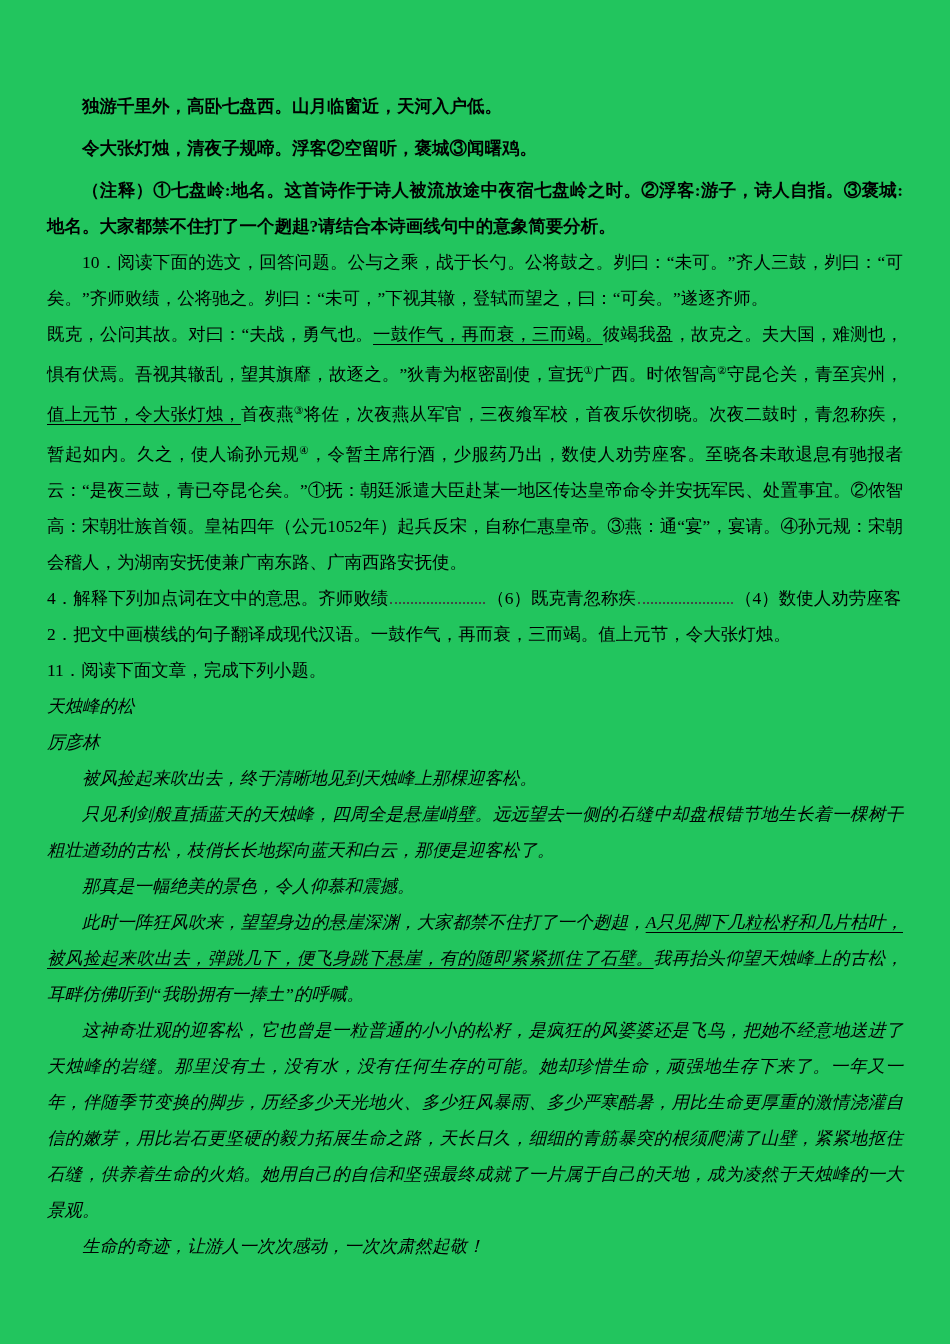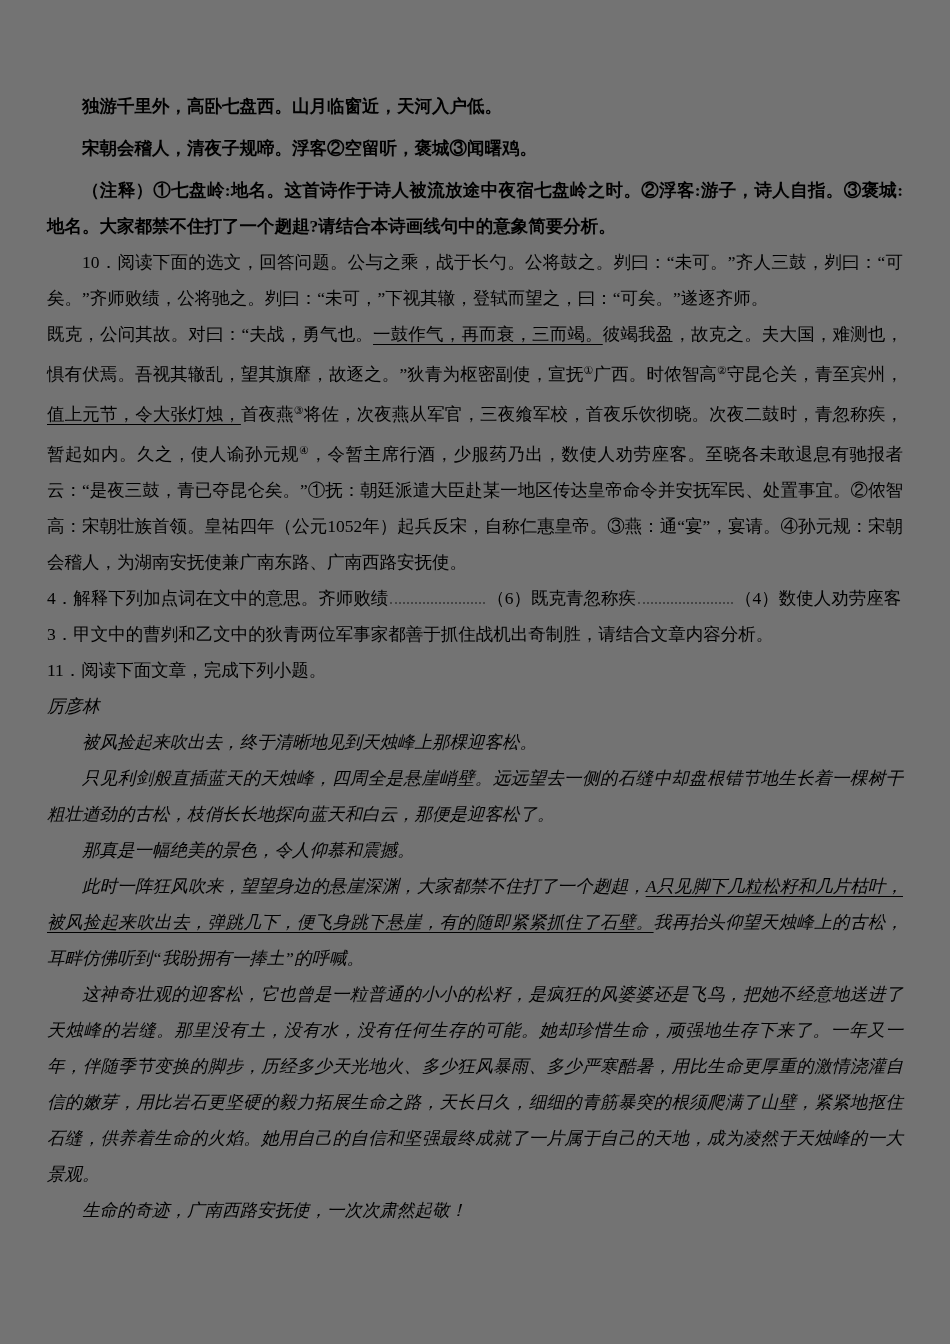--- a/index.html
+++ b/index.html
@@ -7,21 +7,21 @@
   body {
     width: 950px;
     font-family: "Liberation Serif", "DejaVu Serif", serif;
     color: #000000;
   }
   .page {
     width: 950px;
     height: 1344px;
     padding: 88px 47px 40px 47px;
     overflow: hidden;
-    background: #737373;
+    background: #22c55e;
     font-size: 17.5px;
     line-height: 36px;
     text-align: justify;
     word-break: break-all;
   }
   p { margin: 0; }
   .indent { text-indent: 2em; }
   .bold { font-weight: 700; }
   .sp { margin-bottom: 6px; }
   .u { text-decoration: underline; text-underline-offset: 4px; }
@@ -34,36 +34,37 @@
     margin: 0 2px;
   }
   .essay { font-style: italic; }
 </style>
 </head>
 <body>
 
 <div class="page">
 
   <p class="bold indent sp">独游千里外，高卧七盘西。山月临窗近，天河入户低。</p>
-  <p class="bold indent sp">宋朝会稽人，清夜子规啼。浮客②空留听，褒城③闻曙鸡。</p>
+  <p class="bold indent sp">令大张灯烛，清夜子规啼。浮客②空留听，褒城③闻曙鸡。</p>
   <p class="bold indent">（注释）①七盘岭:地名。这首诗作于诗人被流放途中夜宿七盘岭之时。②浮客:游子，诗人自指。③褒城:地名。大家都禁不住打了一个趔趄?请结合本诗画线句中的意象简要分析。</p>
 
   <p class="indent">10．阅读下面的选文，回答问题。公与之乘，战于长勺。公将鼓之。刿曰：“未可。”齐人三鼓，刿曰：“可矣。”齐师败绩，公将驰之。刿曰：“未可，”下视其辙，登轼而望之，曰：“可矣。”遂逐齐师。</p>
 
   <p><span>既克，公问其故。对曰：“夫战，勇气也。</span><span class="u">一鼓作气，再而衰，三而竭。</span><span>彼竭我盈，故克之。夫大国，难测也，惧有伏焉。吾视其辙乱，望其旗靡，故逐之。”狄青为枢密副使，宣抚</span><span class="sup">①</span><span>广西。时侬智高</span><span class="sup">②</span><span>守昆仑关，青至宾州，</span><span class="u">值上元节，令大张灯烛，</span><span>首夜燕</span><span class="sup">③</span><span>将佐，次夜燕从军官，三夜飨军校，首夜乐饮彻晓。次夜二鼓时，青忽称疾，暂起如内。久之，使人谕孙元规</span><span class="sup">④</span><span>，令暂主席行酒，少服药乃出，数使人劝劳座客。至晓各未敢退息有驰报者云：“是夜三鼓，青已夺昆仑矣。”①抚：朝廷派遣大臣赴某一地区传达皇帝命令并安抚军民、处置事宜。②侬智高：宋朝壮族首领。皇祐四年（公元1052年）起兵反宋，自称仁惠皇帝。③燕：通“宴”，宴请。④孙元规：宋朝会稽人，为湖南安抚使兼广南东路、广南西路安抚使。</span></p>
 
   <p><span>4．解释下列加点词在文中的意思。齐师败绩</span><span class="blank"></span><span>（6）既克青忽称疾</span><span class="blank"></span><span>（4）数使人劝劳座客</span></p>
 
-  <p>3．甲文中的曹刿和乙文中的狄青两位军事家都善于抓住战机出奇制胜，请结合文章内容分析。</p>
+  <p>2．把文中画横线的句子翻译成现代汉语。一鼓作气，再而衰，三而竭。值上元节，令大张灯烛。</p>
 
   <p>11．阅读下面文章，完成下列小题。</p>
 
   <div class="essay">
+    <p>天烛峰的松</p>
     <p>厉彦林</p>
     <p class="indent">被风捡起来吹出去，终于清晰地见到天烛峰上那棵迎客松。</p>
     <p class="indent">只见利剑般直插蓝天的天烛峰，四周全是悬崖峭壁。远远望去一侧的石缝中却盘根错节地生长着一棵树干粗壮遒劲的古松，枝俏长长地探向蓝天和白云，那便是迎客松了。</p>
     <p class="indent">那真是一幅绝美的景色，令人仰慕和震撼。</p>
     <p class="indent"><span>此时一阵狂风吹来，望望身边的悬崖深渊，大家都禁不住打了一个趔趄，</span><span class="u">A只见脚下几粒松籽和几片枯叶，被风捡起来吹出去，弹跳几下，便飞身跳下悬崖，有的随即紧紧抓住了石壁。</span><span>我再抬头仰望天烛峰上的古松，耳畔仿佛听到“我盼拥有一捧土”的呼喊。</span></p>
     <p class="indent">这神奇壮观的迎客松，它也曾是一粒普通的小小的松籽，是疯狂的风婆婆还是飞鸟，把她不经意地送进了天烛峰的岩缝。那里没有土，没有水，没有任何生存的可能。她却珍惜生命，顽强地生存下来了。一年又一年，伴随季节变换的脚步，历经多少天光地火、多少狂风暴雨、多少严寒酷暑，用比生命更厚重的激情浇灌自信的嫩芽，用比岩石更坚硬的毅力拓展生命之路，天长日久，细细的青筋暴突的根须爬满了山壁，紧紧地抠住石缝，供养着生命的火焰。她用自己的自信和坚强最终成就了一片属于自己的天地，成为凌然于天烛峰的一大景观。</p>
-    <p class="indent">生命的奇迹，广南西路安抚使，一次次肃然起敬！</p>
+    <p class="indent">生命的奇迹，让游人一次次感动，一次次肃然起敬！</p>
   </div>
 
 </div>
 
 </body></html>

